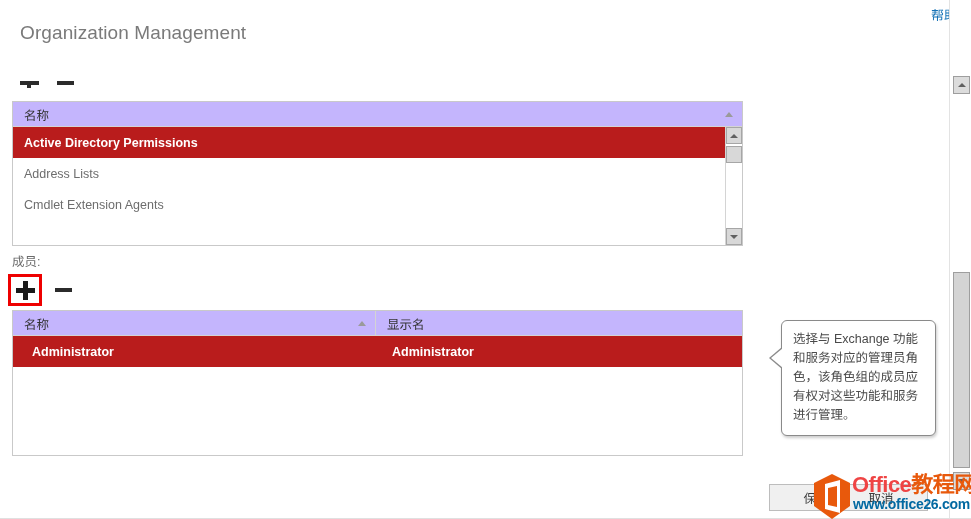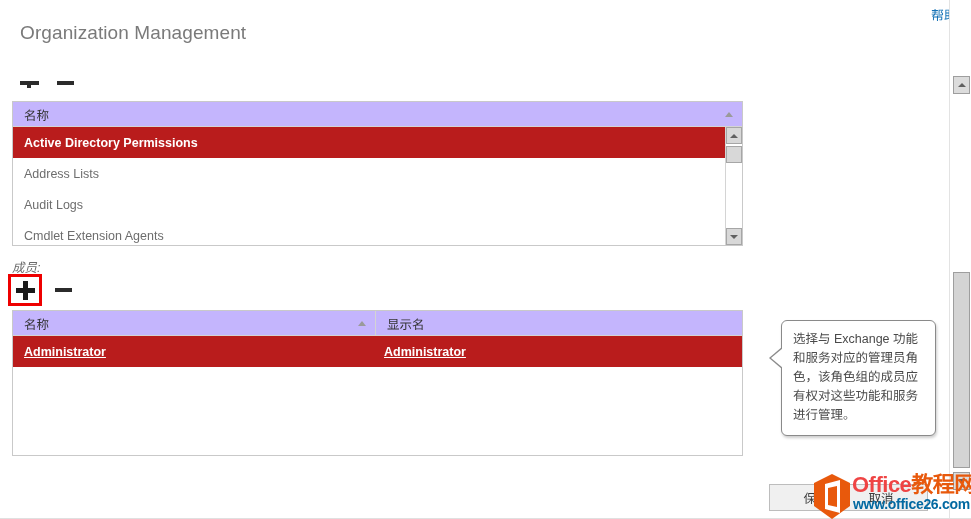--- a/index.html
+++ b/index.html
@@ -216,25 +216,24 @@
     background: #d8d8d8;
     border: 1px solid #a6a6a6;
     box-sizing: border-box;
     cursor: pointer;
   }
 
   
   .members-label {
     position: absolute;
     left: 12px;
-    top: 260px;
+    top: 254px;
     font-size: 12.5px;
     color: #6b6b6b;
     line-height: 16px;
-    font-style: italic;
   }
   .members-toolbar {
     position: absolute;
     left: 8px;
     top: 274px;
     height: 32px;
     display: flex;
     align-items: center;
   }
   .hl-box {
@@ -272,22 +271,21 @@
   }
   .members-panel .grid-row .cell-name {
     width: 363px;
     box-sizing: border-box;
   }
   .members-panel .grid-row .cell-display {
     flex: 1;
     box-sizing: border-box;
   }
   .members-panel .grid-row {
-    padding-left: 0;
-    text-decoration: underline;
+    padding-left: 8px;
   }
   .members-panel .grid-row .cell-name { padding-left: 11px; }
   .members-panel .grid-row .cell-display { padding-left: 8px; }
 
   
   .callout {
     position: absolute;
     left: 781px;
     top: 320px;
     width: 155px;
@@ -447,23 +445,20 @@
     </div>
   </div>
   <div class="grid-body">
     <div class="grid-row selected">
       <span>Active Directory Permissions</span>
     </div>
     <div class="grid-row">
       <span>Address Lists</span>
     </div>
     <div class="grid-row">
-      <span>Audit Logs</span>
-    </div>
-    <div class="grid-row">
       <span>Cmdlet Extension Agents</span>
     </div>
 
     <div class="vscroll">
       <div class="sb-btn up">
         <span class="arr-up"></span>
       </div>
       <div class="sb-thumb" style="top:19px; height:17px;"></div>
       <div class="sb-btn down">
         <span class="arr-down"></span>

